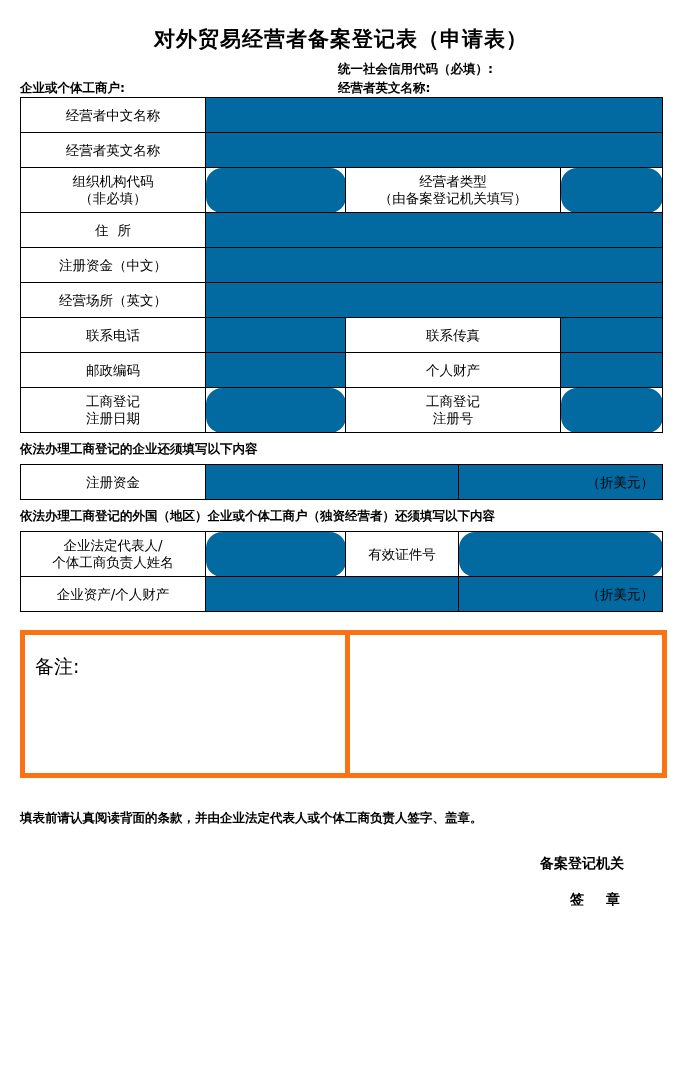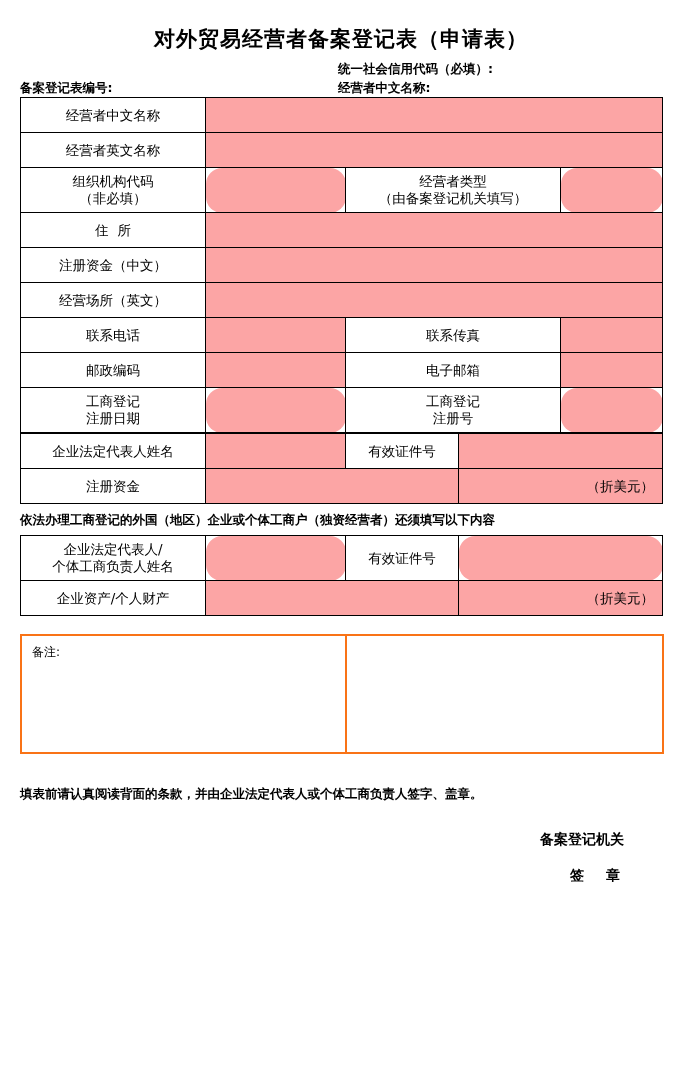--- a/index.html
+++ b/index.html
@@ -69,46 +69,46 @@
     line-height: 1.25;
   }
   table.form td.lbl {
     font-weight: normal;
   }
   table.form td.tall {
     height: 44px;
     border-radius: 16px;
   }
   table.form td.blank {
-    background: #fca5a5;
+    background: #0369a1;
   }
   .note {
     font-size: 12.5px;
     font-weight: bold;
     margin: 8px 0 6px 0;
   }
   .sp-wide {
     letter-spacing: 9px;
   }
   .right-al {
     text-align: right !important;
     padding-right: 8px !important;
   }
   table.remarks {
     border-collapse: collapse;
     width: 642px;
     table-layout: fixed;
     margin-top: 18px;
   }
   table.remarks td {
-    border: 2px solid #f97316;
+    border: 5px solid #f97316;
     height: 100px;
     vertical-align: top;
-    font-size: 12px;
-    padding: 8px 10px;
+    font-size: 19px;
+    padding: 19px 10px;
   }
   .footer-note {
     font-size: 12.5px;
     font-weight: bold;
     margin-top: 32px;
   }
   .sign-block {
     margin-top: 18px;
     font-size: 14px;
     text-align: right;
@@ -128,22 +128,22 @@
 
 <div class="page">
 
   <div class="title">对外贸易经营者备案登记表（申请表）</div>
 
   <div class="header-lines">
     <div class="hl-row">
       <span class="hl-right">统一社会信用代码（必填）:</span>
     </div>
     <div class="hl-row">
-      <span class="hl-left">备案登记表编号:</span>
-      <span class="hl-right">经营者中文名称:</span>
+      <span class="hl-left">企业或个体工商户:</span>
+      <span class="hl-right">经营者英文名称:</span>
     </div>
   </div>
 
   <table class="form">
     <colgroup>
       <col style="width:185px">
       <col style="width:140px">
       <col style="width:215px">
       <col style="width:102px">
     </colgroup>
@@ -176,48 +176,43 @@
       </tr>
       <tr>
         <td class="lbl">联系电话</td>
         <td class="blank"></td>
         <td class="lbl">联系传真</td>
         <td class="blank"></td>
       </tr>
       <tr>
         <td class="lbl">邮政编码</td>
         <td class="blank"></td>
-        <td class="lbl">电子邮箱</td>
+        <td class="lbl">个人财产</td>
         <td class="blank"></td>
       </tr>
       <tr>
         <td class="lbl tall">工商登记<br>注册日期</td>
         <td class="blank tall"></td>
         <td class="lbl tall">工商登记<br>注册号</td>
         <td class="blank tall"></td>
       </tr>
     </tbody>
   </table>
 
+  <div class="note">依法办理工商登记的企业还须填写以下内容</div>
 
   <table class="form">
     <colgroup>
       <col style="width:185px">
       <col style="width:140px">
       <col style="width:113px">
       <col style="width:204px">
     </colgroup>
     <tbody>
       <tr>
-        <td class="lbl">企业法定代表人姓名</td>
-        <td class="blank"></td>
-        <td class="lbl">有效证件号</td>
-        <td class="blank"></td>
-      </tr>
-      <tr>
         <td class="lbl">注册资金</td>
         <td class="blank" colspan="2"></td>
         <td class="blank right-al">（折美元）</td>
       </tr>
     </tbody>
   </table>
 
   <div class="note">依法办理工商登记的外国（地区）企业或个体工商户（独资经营者）还须填写以下内容</div>
 
   <table class="form">

